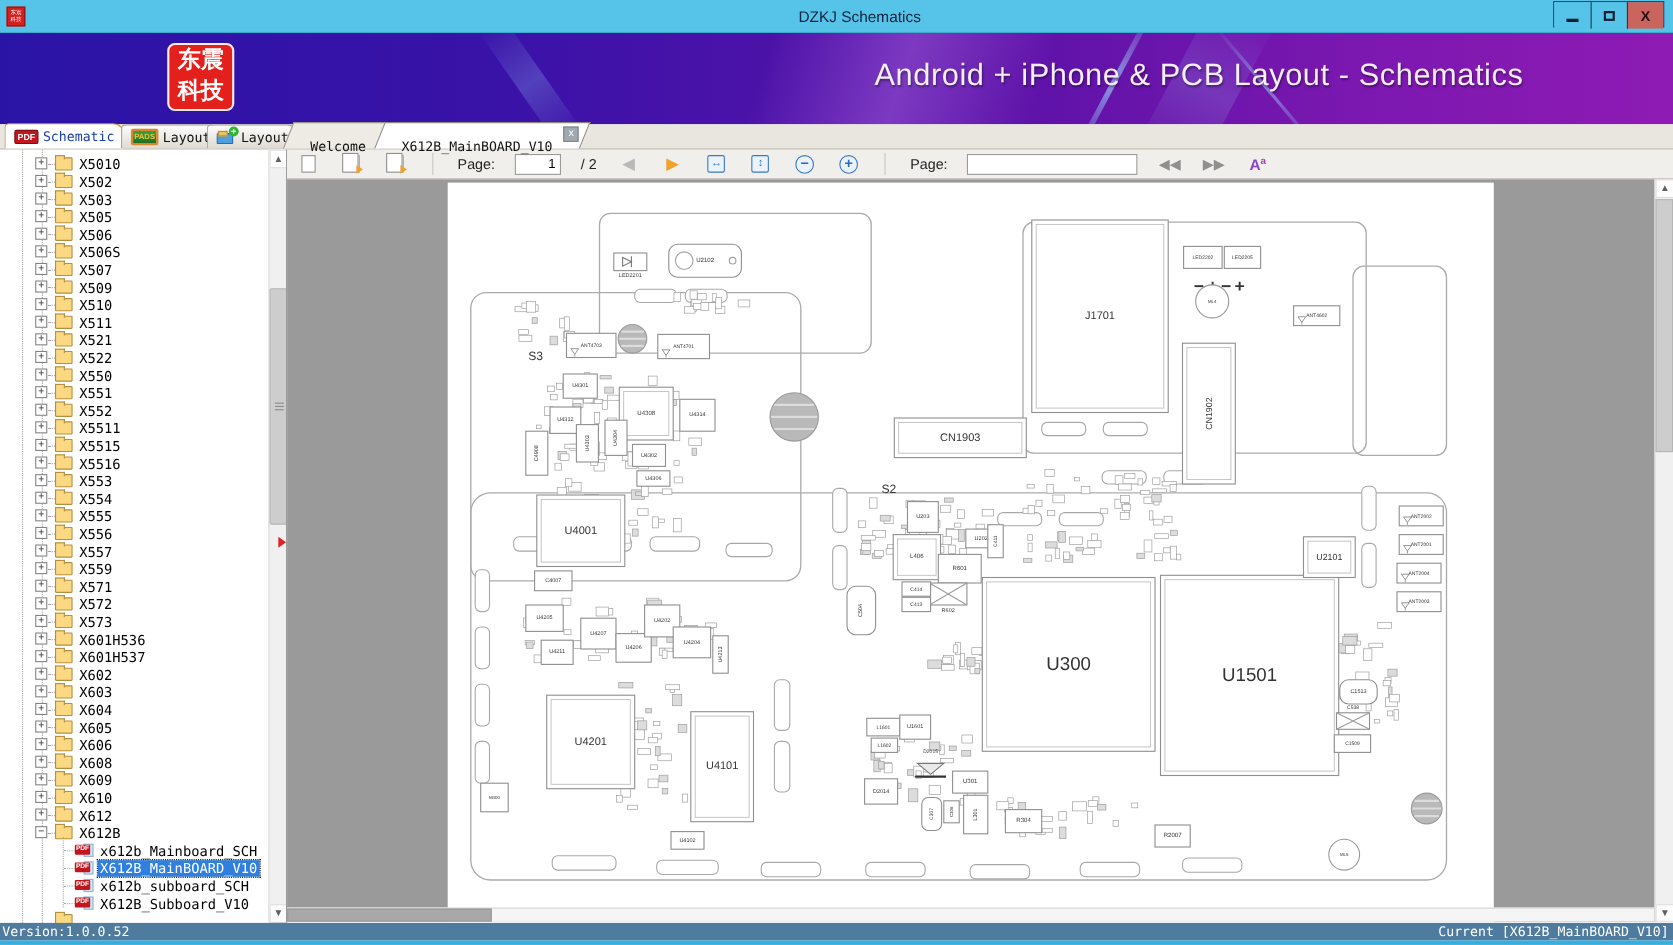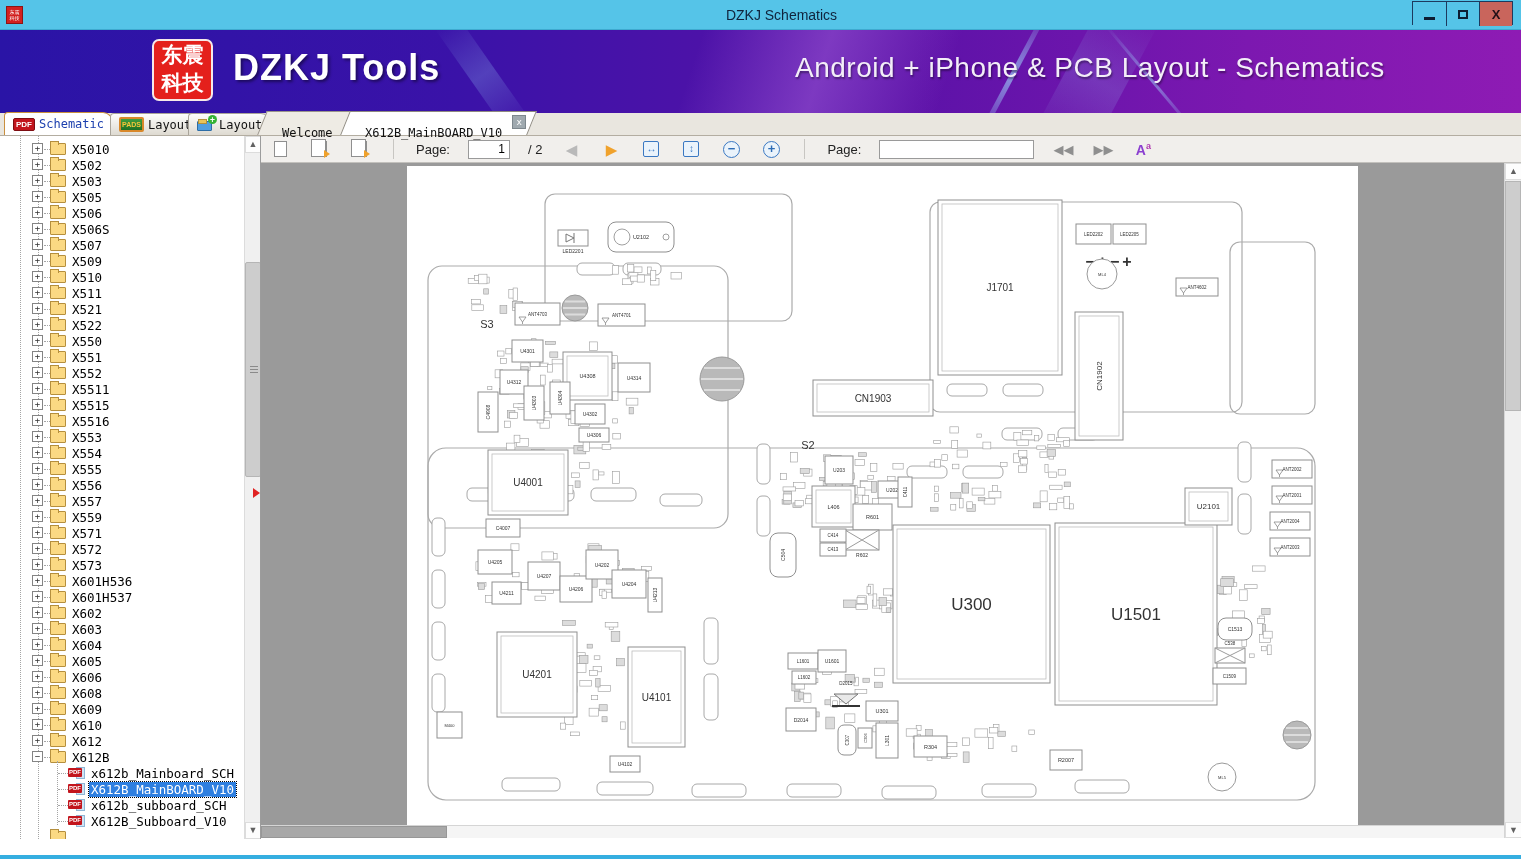--- a/index.html
+++ b/index.html
@@ -149,21 +149,20 @@
   <div id="banner">
     <div class="beam" id="beam2"></div>
     <div class="beam" id="beam1"></div>
     <div class="beam" id="beam3"></div>
     <div class="beam" id="beam4"></div>
     <div id="banner-shade"></div>
     <div id="logo">
       <div>东震</div>
       <div>科技</div>
     </div>
-    <div id="banner-title">DZKJ Tools</div>
     <div id="banner-sub">Android + iPhone &amp; PCB Layout - Schematics</div>
   </div>
 
   <div id="tabstrip">
     <div class="nav-tab sel" id="tab-schematic">
       <span class="pdf-badge">PDF</span>
       <span>Schematic</span>
     </div>
     <div class="nav-tab" id="tab-layout">
       <span class="pads-badge">PADS</span>
@@ -1257,14 +1256,18 @@
     <div id="hscroll">
       <div id="hthumb"></div>
     </div>
     <div id="vscroll">
       <div class="sc-arrow2" style="top:0;height:17px;line-height:15px;">▲</div>
       <div id="vthumb"></div>
       <div class="sc-arrow2" style="bottom:0;height:16px;line-height:14px;">▼</div>
     </div>
   </div>
 
+  <div id="statusbar">
+    <span id="status-version">Version:1.0.0.52</span>
+    <span id="status-current">Current [X612B_MainBOARD_V10]</span>
+  </div>
   <div id="bottom-strip"></div>
 </div>
 
 </body></html>

